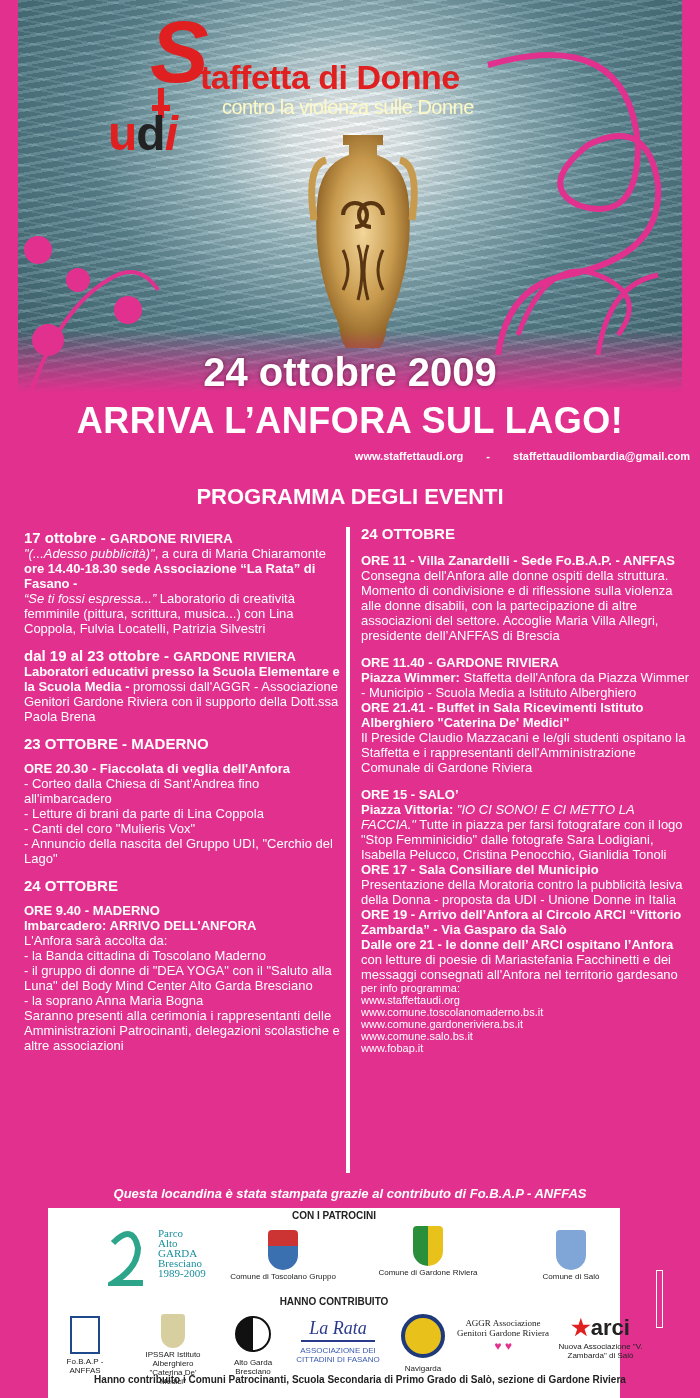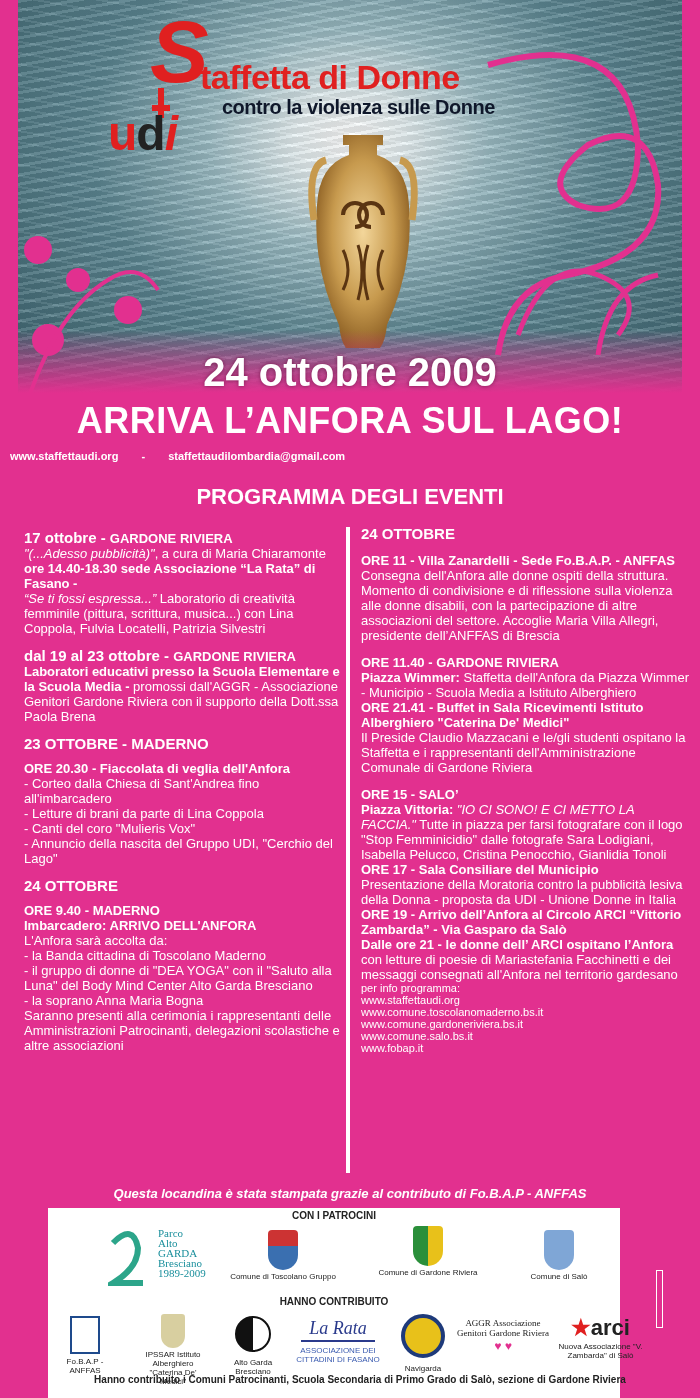--- a/index.html
+++ b/index.html
@@ -5,29 +5,29 @@
   html, body { margin:0; padding:0; }
   body { width:700px; height:1398px; background:#e2308f; overflow:hidden; position:relative; font-family:"Liberation Sans", sans-serif; color:#fff; }
   .hero { position:absolute; left:18px; top:0; width:664px; height:400px; overflow:hidden;
     background: radial-gradient(ellipse at 50% 35%, #ffffff 0%, #e8f2f4 12%, #9fc0c8 30%, #5f8a96 55%, #3e6570 100%); }
   .hero .waves { position:absolute; inset:0;
     background: repeating-linear-gradient(170deg, rgba(255,255,255,0.10) 0 3px, rgba(0,0,0,0.08) 3px 9px),
                 repeating-linear-gradient(10deg, rgba(255,255,255,0.08) 0 2px, rgba(0,0,0,0.05) 2px 11px); }
   .hero .pinkfade { position:absolute; left:0; right:0; bottom:0; height:70px; background:linear-gradient(to bottom, rgba(226,48,143,0) 0%, #e2308f 90%); }
   .logo-s { position:absolute; left:150px; top:8px; font-family:"Liberation Sans", sans-serif; font-weight:bold; font-style:italic; font-size:88px; color:#e02020; line-height:1; }
   .logo-title { position:absolute; left:200px; top:58px; font-weight:bold; font-size:34px; color:#e02020; letter-spacing:-0.5px; }
-  .logo-sub { position:absolute; left:222px; top:96px; font-weight:bold; font-size:20px; color:#0f172a; letter-spacing:-0.5px;text-align:right; }
+  .logo-sub { position:absolute; left:222px; top:96px; font-weight:normal; font-size:20px; color:#fef9c3; letter-spacing:-0.5px;text-align:right; }
   .logo-udi { position:absolute; left:108px; top:110px; font-weight:bold; font-size:48px; letter-spacing:-1px; line-height:1; }
   .logo-udi .u { color:#e02020; } .logo-udi .d { color:#222; } .logo-udi .i { color:#e02020; }
   .venus { position:absolute; left:150px; top:88px; width:22px; height:40px; }
   .amphora { position:absolute; left:270px; top:130px; width:150px; height:218px; }
   .swirl { position:absolute; }
   .date { position:absolute; left:0; width:700px; top:350px; text-align:center; font-weight:bold; font-size:40px; color:#fff; text-shadow:0 0 4px #7a1a50; }
   .headline { position:absolute; left:0; width:700px; top:400px; text-align:center; font-weight:bold; font-size:36px; color:#fff; letter-spacing:0.5px; }
-  .contacts { position:absolute; left:0; width:700px; top:450px; text-align:left; font-weight:bold; font-size:11px; color:#fff; }
+  .contacts { position:absolute; left:0; width:700px; top:450px; text-align:right; font-weight:bold; font-size:11px; color:#fff; }
   .contacts span { margin:0 10px; }
   .prog-title { position:absolute; left:0; width:700px; top:484px; text-align:center; font-weight:bold; font-size:22px; color:#fff; }
   .col { position:absolute; font-size:13px; line-height:15px; }
   .col.left { left:24px; top:530px; width:320px; }
   .col.right { left:361px; top:526px; width:330px; }
   .divider { position:absolute; left:346px; top:527px; width:4px; height:646px; background:#fff; }
   .b { font-weight:bold; } .i { font-style:italic; } .big { font-size:15px; font-weight:bold; }
   .blk { margin-bottom:12px; }
   .small { font-size:11px; line-height:12px; }
   .credits { position:absolute; left:0; width:700px; top:1186px; text-align:center; font-size:13px; font-style:italic; font-weight:bold; }
@@ -173,21 +173,21 @@
   </div>
 
   <div class="logo" style="left:180px;top:22px;width:110px">
     <div class="shield" style="background:linear-gradient(#c33 0 40%, #3a6fb0 40%)"></div>
     <div>Comune di Toscolano Gruppo</div>
   </div>
   <div class="logo" style="left:325px;top:18px;width:110px">
     <div class="shield" style="background:linear-gradient(90deg,#2a8f3a 0 50%, #e8c11a 50%)"></div>
     <div>Comune di Gardone Riviera</div>
   </div>
-  <div class="logo" style="left:461px;top:22px;width:100px">
+  <div class="logo" style="left:473px;top:22px;width:100px">
     <div class="shield" style="background:#7fa6d6"></div>
     <div>Comune di Salò</div>
   </div>
 
   <div class="sp-head" style="top:88px">HANNO CONTRIBUITO</div>
 
   <div class="logo" style="left:6px;top:108px;width:62px">
     <div style="width:26px;height:34px;margin:0 auto 3px;border:2px solid #1e4a8c;background:#fff"></div>
     <div>Fo.B.A.P - ANFFAS</div>
   </div>

